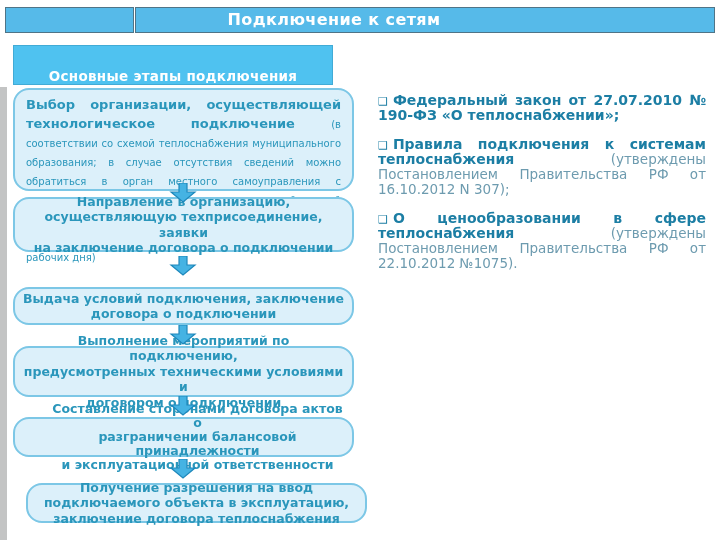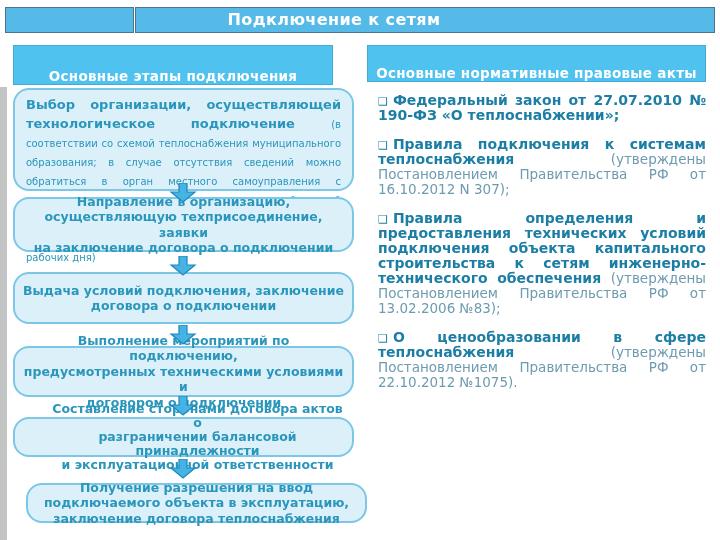--- a/index.html
+++ b/index.html
@@ -37,21 +37,21 @@
   }
   .fbox.center {
     display:flex; align-items:center; justify-content:center; text-align:center;
     font-weight:bold; font-size:12.5px; line-height:1.24; white-space:pre-line;
     padding:2px 8px;
   }
   #box1 { top:88px; height:103px; padding:4px 11px 2px; text-align:justify; }
   #box1 b      { font-size:13px;  line-height:1.16; }
   #box1 .small { font-size:10px;  line-height:1.2;  }
   #box2 { top:197px; height:55px; }
-  #box3 { top:272px; height:52px; }
+  #box3 { top:287px; height:38px; }
   #box4 { top:346px; height:51px; }
   #box5 { top:417px; height:40px; line-height:1.12;padding-left:36px; }
   #box6 { top:483px; height:40px;margin-left:13px; }
 
   
   .arrow { left:168px; width:30px; height:20px; z-index:5; }
   #arrow1 { top:183px; }
   #arrow2 { top:256px; }
   #arrow3 { top:325px; }
   #arrow4 { top:396px; }
@@ -71,23 +71,20 @@
 
   <div class="abs gray-strip"></div>
 
   <div class="abs tbar tbar-left"></div>
   <div class="abs tbar tbar-main">
     <div class="title-text">Подключение к сетям теплоснабжения</div>
   </div>
 
   <div class="abs hdr hdr-left">
     <span>Основные этапы подключения</span>
-  </div>
-  <div class="abs hdr hdr-right">
-    <span>Основные нормативные правовые акты</span>
   </div>
 
   <div class="abs fbox" id="box1">
     <b>Выбор организации, осуществляющей технологическое подключение</b>
     <span class="small">(в соответствии со схемой теплоснабжения муниципального образования; в случае отсутствия сведений можно обратиться в орган местного самоуправления с письменным запросом о представлении сведений о такой организации с указанием местонахождения подключаемого объекта, максимальный срок ответа 2 рабочих дня)</span>
   </div>
 
   <svg class="abs arrow" id="arrow1" viewBox="0 0 30 20">
     <path d="M11 0 h8 v9 h8 L15 19 L3 9 h8 Z" fill="#45B3E3" stroke="#1E88BB" stroke-width="1.2"></path>
   </svg>
@@ -133,17 +130,16 @@
 
   <div class="abs fbox center" id="box6">
     <span>Получение разрешения на ввод
 подключаемого объекта в эксплуатацию,
 заключение договора теплоснабжения</span>
   </div>
 
   <div class="abs rcol">
     <p><span class="marker">❑</span><b>Федеральный закон от 27.07.2010 № 190-ФЗ «О теплоснабжении»;</b> <span class="norm"></span></p>
     <p><span class="marker">❑</span><b>Правила подключения к системам теплоснабжения</b> <span class="norm">(утверждены Постановлением Правительства РФ от 16.10.2012 N 307);</span></p>
-    <p><span class="marker">❑</span><b>Правила определения и предоставления технических условий подключения объекта капитального строительства к сетям инженерно-технического обеспечения</b> <span class="norm">(утверждены Постановлением Правительства РФ от 13.02.2006 №83);</span></p>
     <p><span class="marker">❑</span><b>О ценообразовании в сфере теплоснабжения</b> <span class="norm">(утверждены Постановлением Правительства РФ от 22.10.2012 №1075).</span></p>
   </div>
 
 </div>
 
 </body></html>

